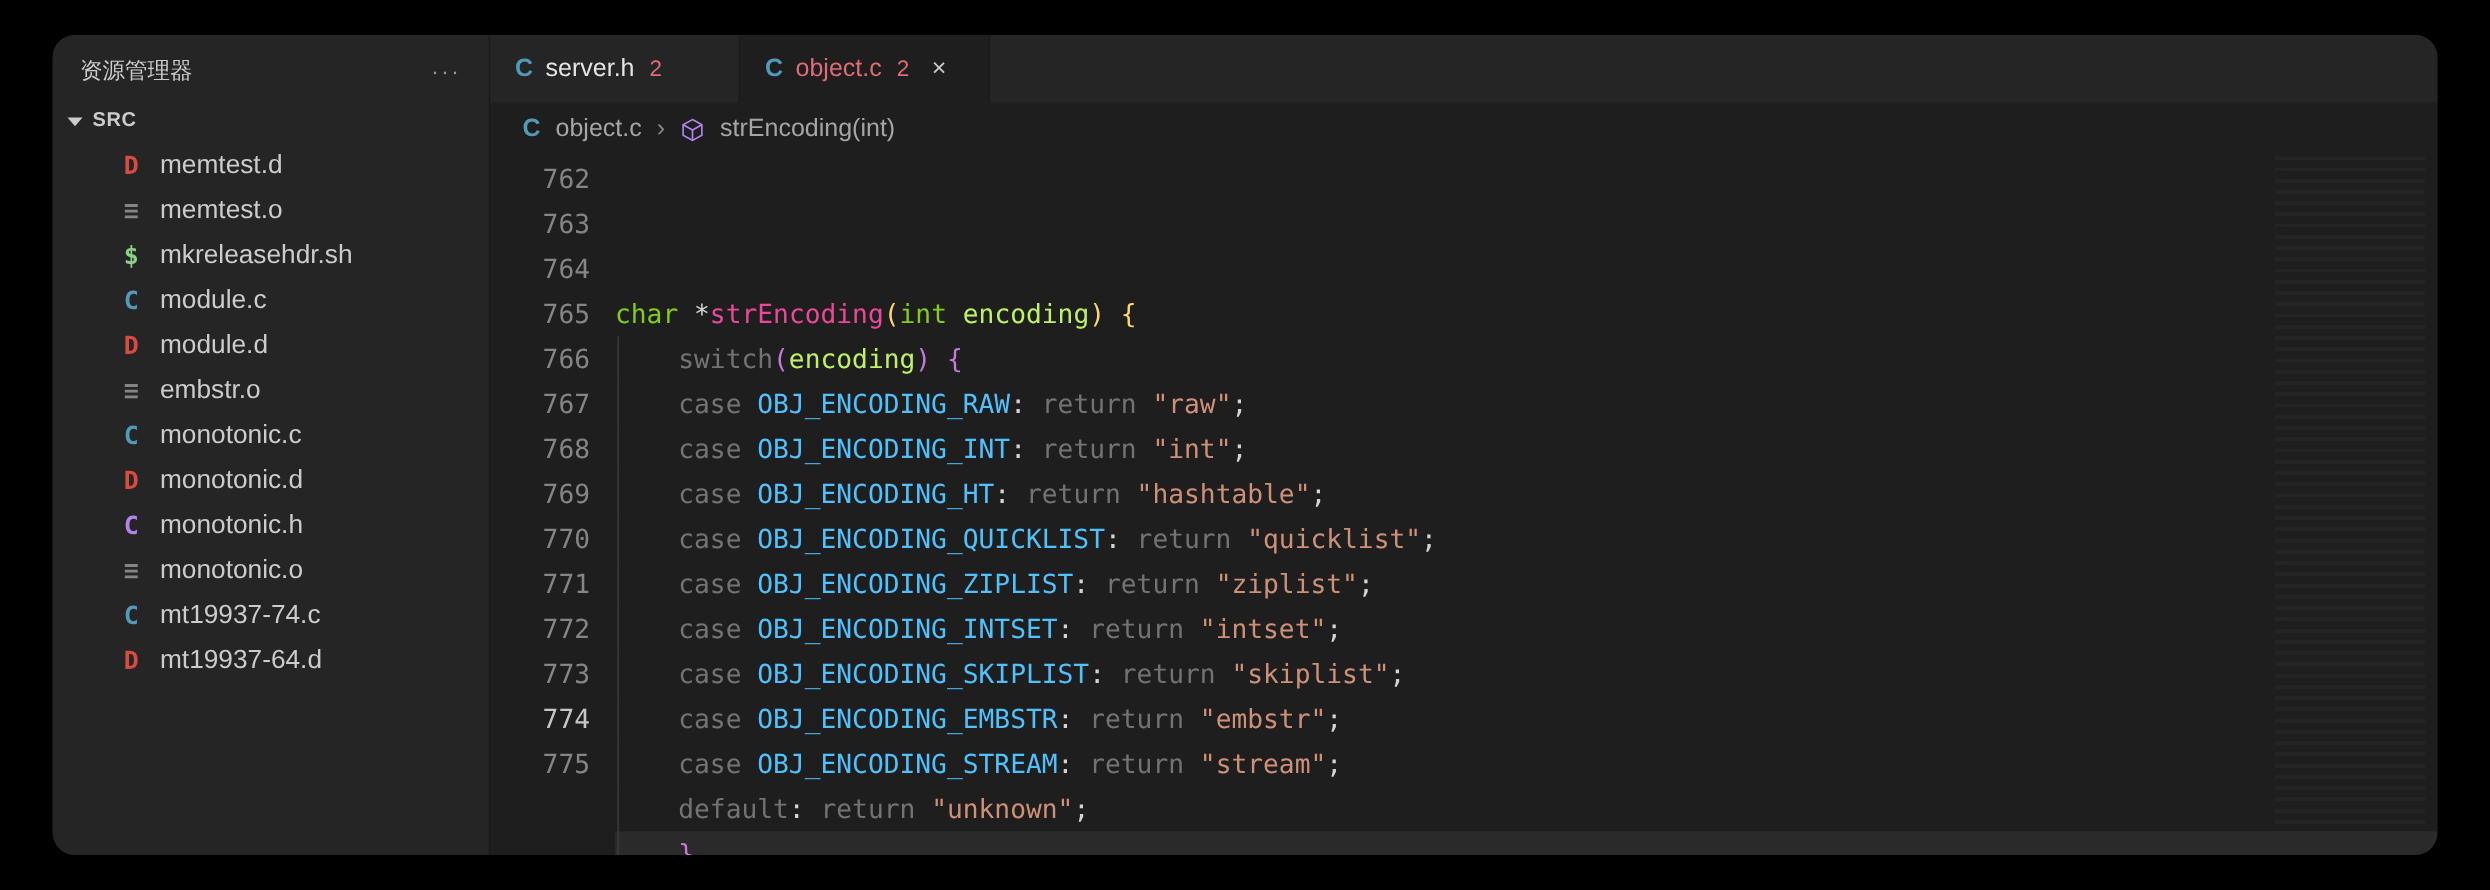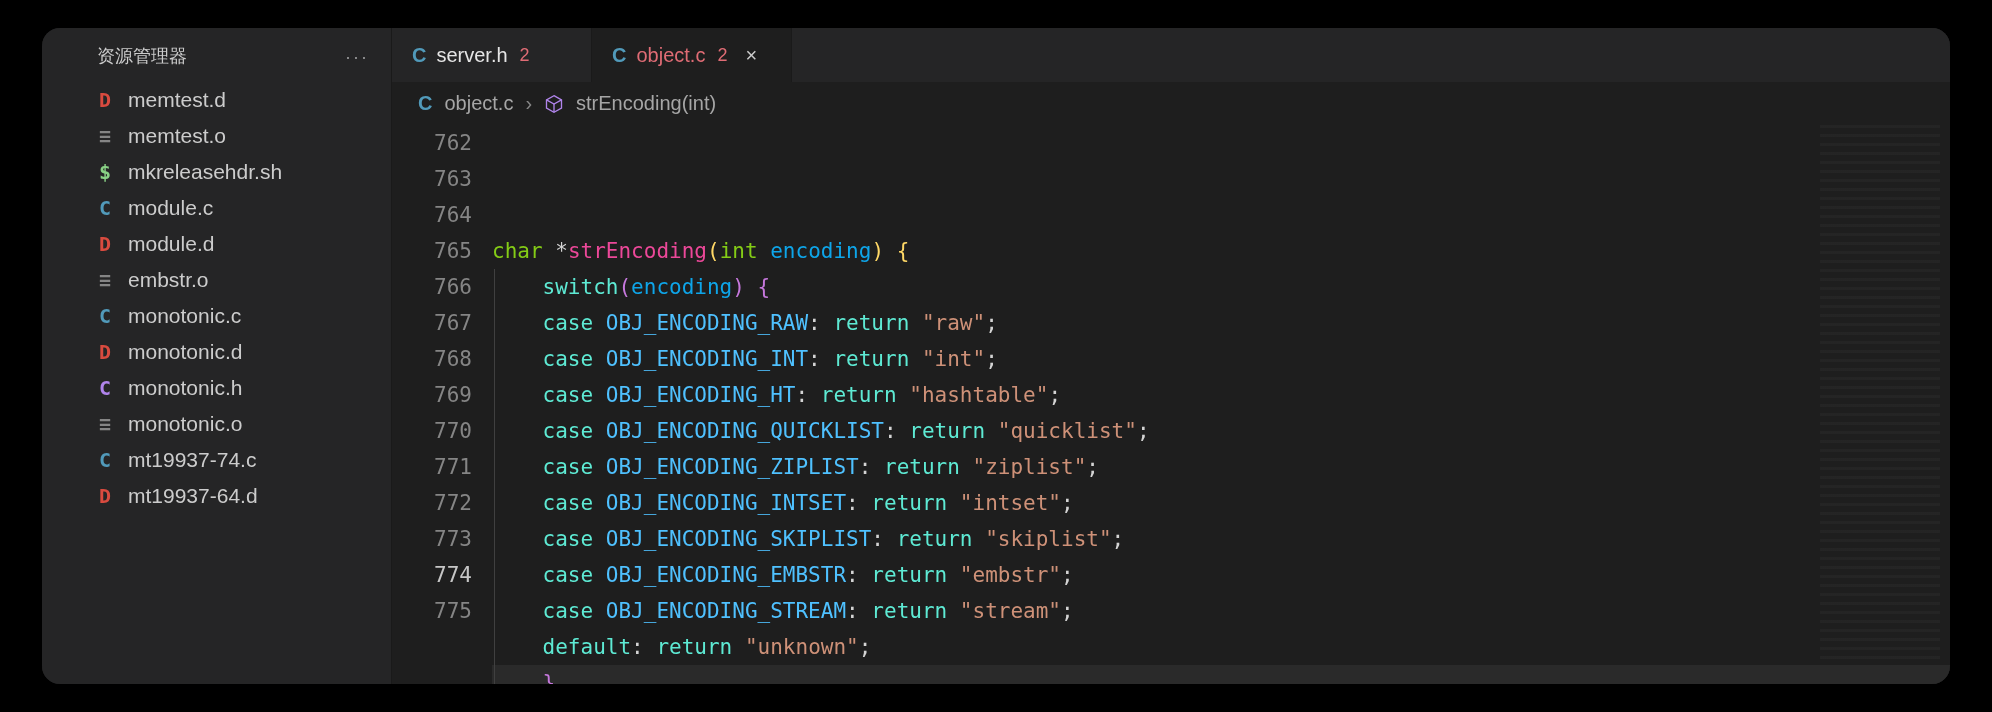--- a/index.html
+++ b/index.html
@@ -26,21 +26,20 @@
     flex-direction: column;
     border-right: 1px solid #1a1a1a;
   }
   .sidebar-header {
     display: flex;
     align-items: flex-end;
     justify-content: space-between;
     padding: 16px 22px 14px 22px;
     color: #ccc;
     font-size: 18px;
-    margin-left: 33px;
   }
   .sidebar-header .dots { color: #999; letter-spacing: 2px; font-size: 18px; }
   .folder-row {
     display: flex;
     align-items: center;
     padding: 6px 12px 8px 12px;
     color: #ccc;
     font-weight: 700;
     font-size: 16px;
     letter-spacing: 0.5px;
@@ -151,22 +150,22 @@
     top: 0;
     bottom: 0;
     width: 1px;
     background: #404040;
   }
   .tok-type { color: #84cc16; }
   .tok-op { color: #d4d4d4; }
   .tok-fn { color: #ec4899; }
   .tok-brace-lvl0 { color: #ffd866; }
   .tok-brace-lvl1 { color: #c678dd; }
-  .tok-kw { color: #5eead4; }
-  .tok-param { color: #0ea5e9; margin-top: 28px; }
+  .tok-kw { color: #737373; }
+  .tok-param { color: #bef264; margin-top: 28px; }
   .tok-const { color: #4fc1ff; }
   .tok-str { color: #ce9178; }
   .tok-sep { color: #d4d4d4; }
   .minimap {
     position: absolute;
     right: 10px;
     top: 0;
     bottom: 0;
     width: 120px;
     opacity: 0.07;
@@ -179,20 +178,24 @@
 </style>
 </head>
 <body>
 
 <div class="window">
 
   <div class="sidebar">
     <div class="sidebar-header">
       <span>资源管理器</span>
       <span class="dots">···</span>
+    </div>
+    <div class="folder-row">
+      <span class="chevron-down"></span>
+      <span>SRC</span>
     </div>
     <div class="file-list" id="file-list">
         <div class="file-item">
           <span class="file-icon ic-d">D</span>
           <span>memtest.d</span>
         </div>
         <div class="file-item">
           <span class="file-icon ic-o">≡</span>
           <span>memtest.o</span>
         </div>

